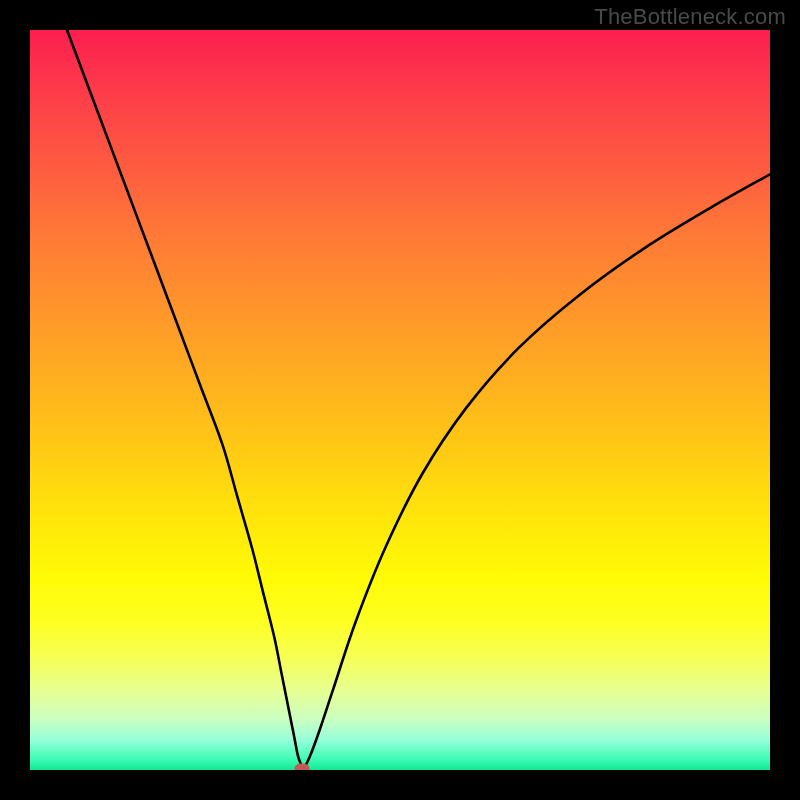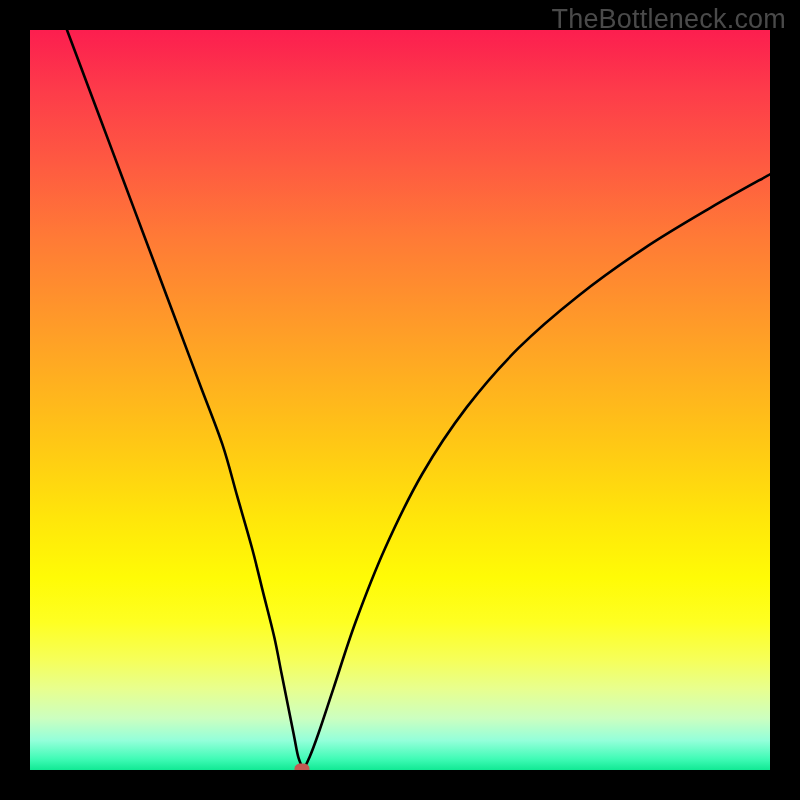--- a/index.html
+++ b/index.html
@@ -8,21 +8,21 @@
     position: relative;
     width: 800px;
     height: 800px;
     background: #000;
   }
   .watermark {
     position: absolute;
     top: 4px;
     right: 14px;
     font-family: Arial, Helvetica, sans-serif;
-    font-size: 27px;
+    font-size: 22px;
     color: #4a4a4a;
     letter-spacing: 0.2px;
     z-index: 5;
   }
   .plot {
     position: absolute;
     left: 30px;
     top: 30px;
     width: 740px;
     height: 740px;

